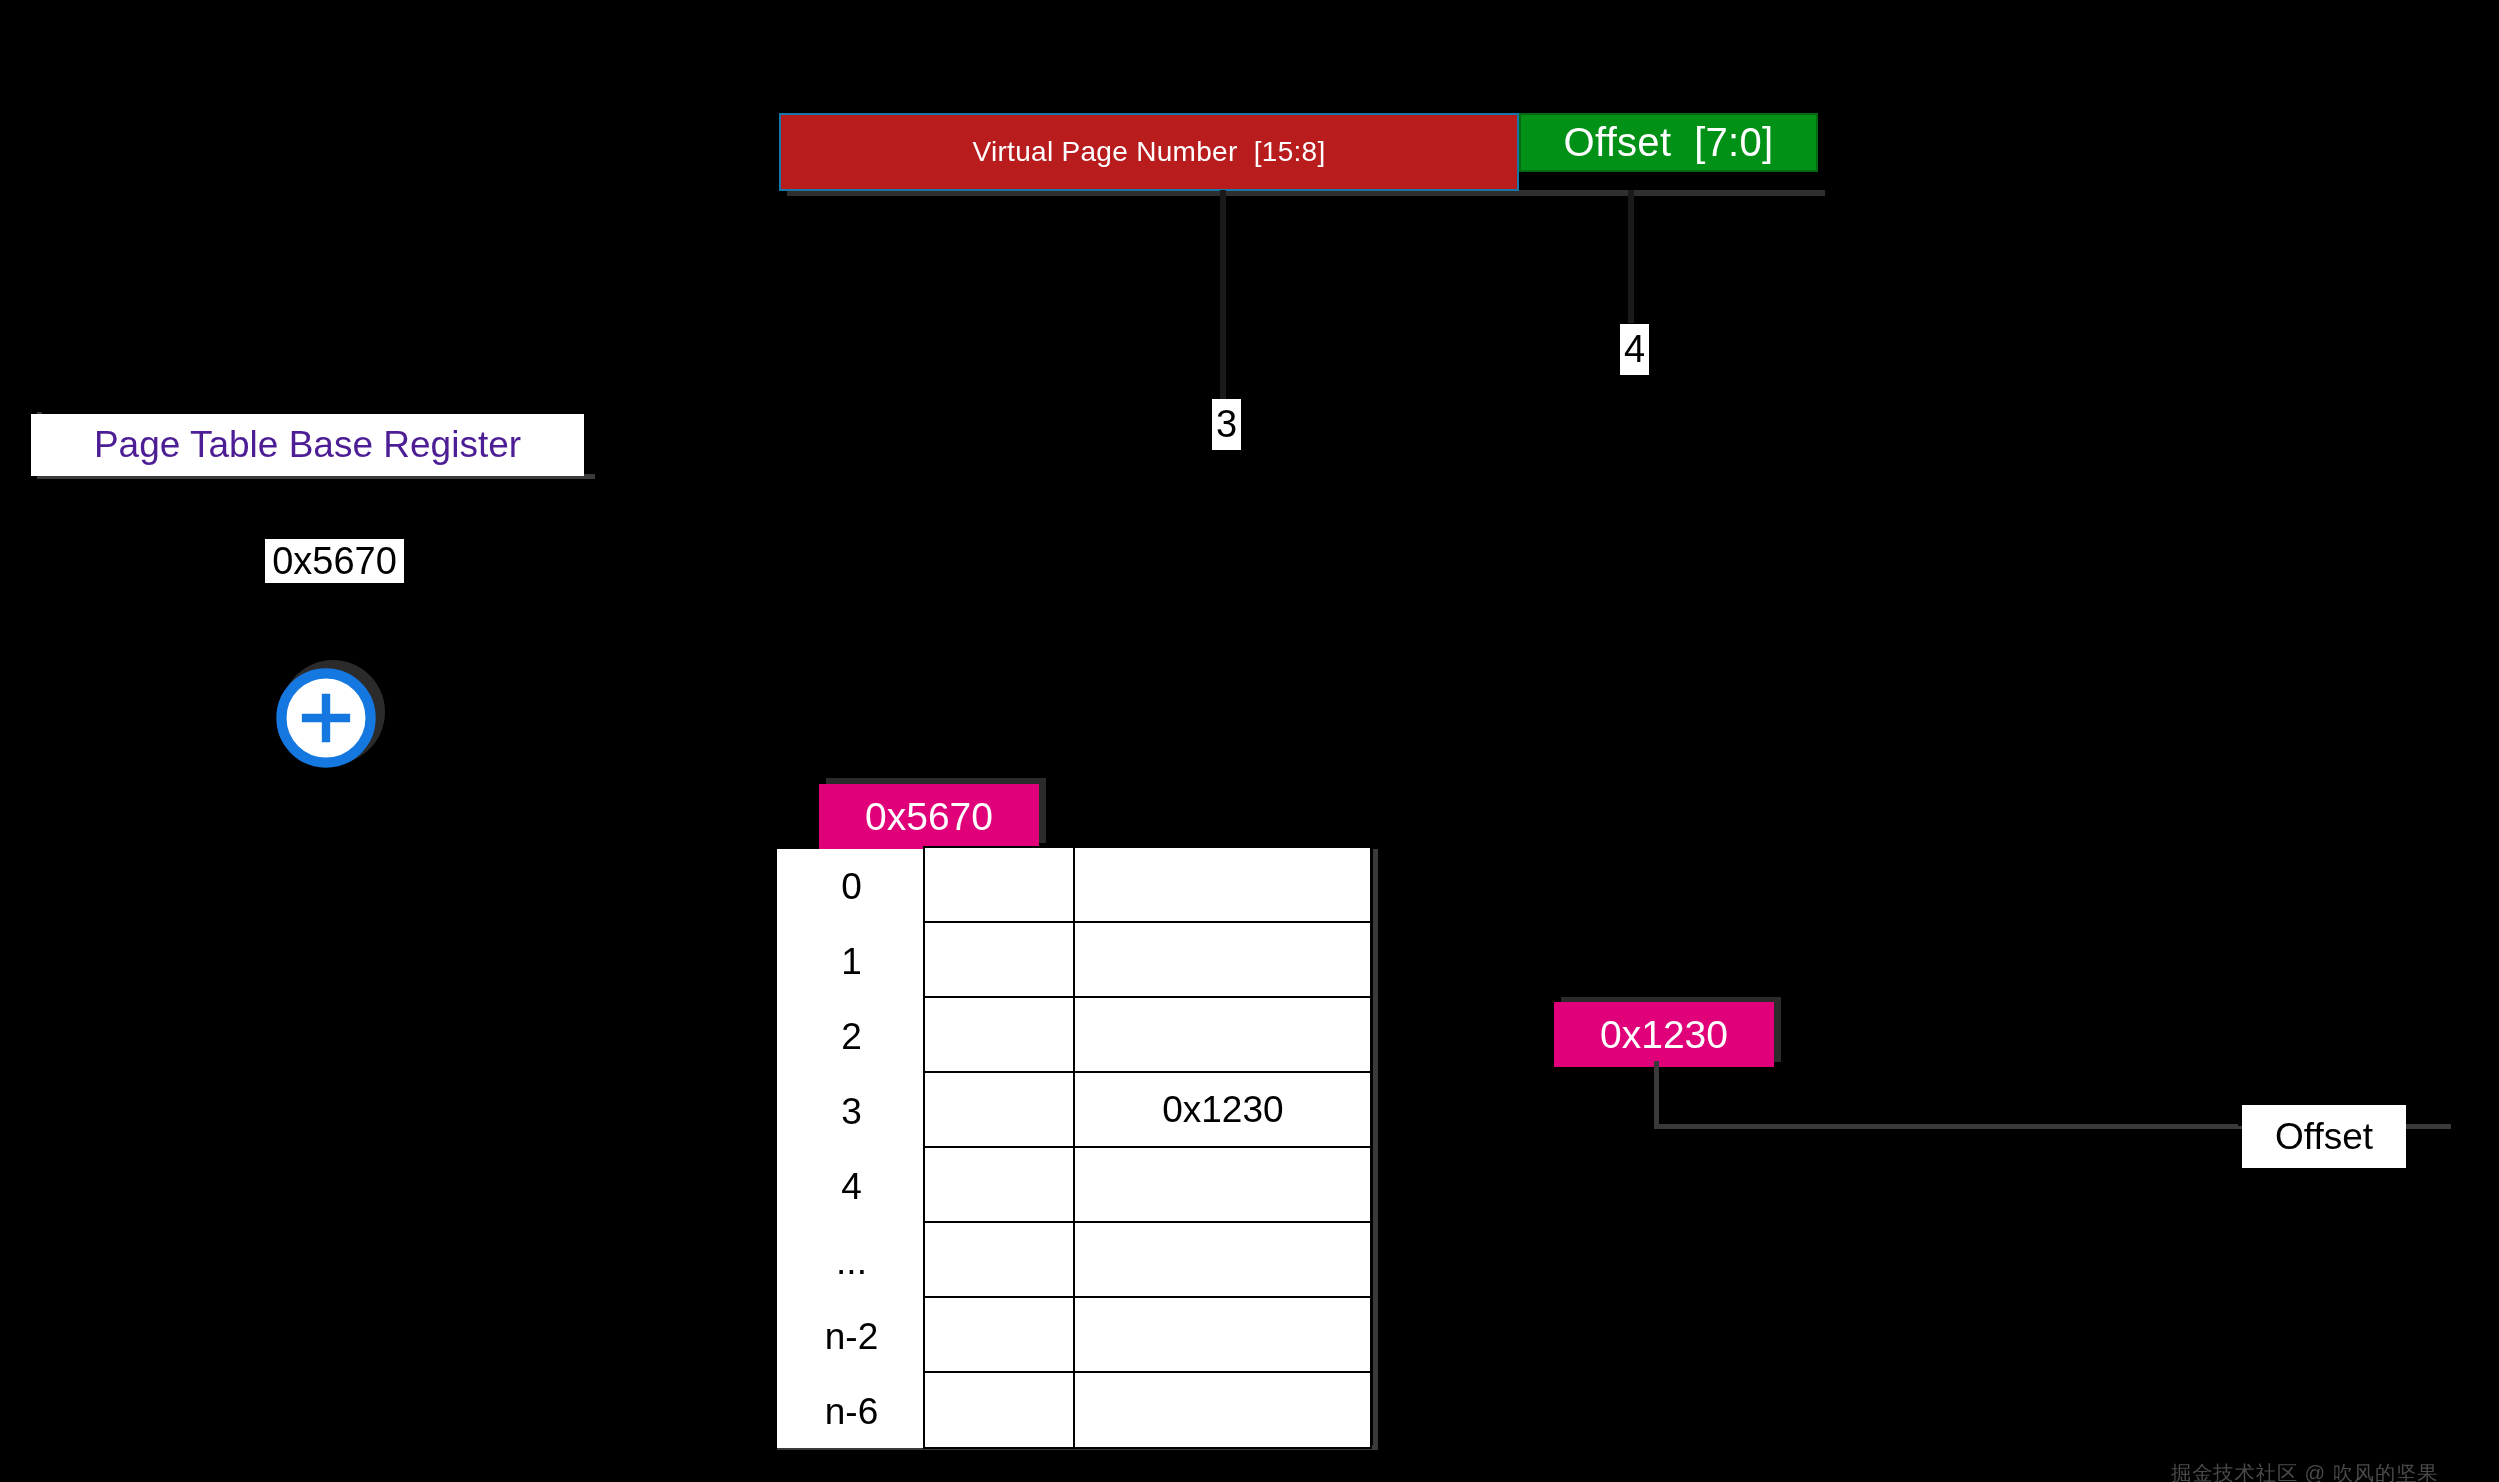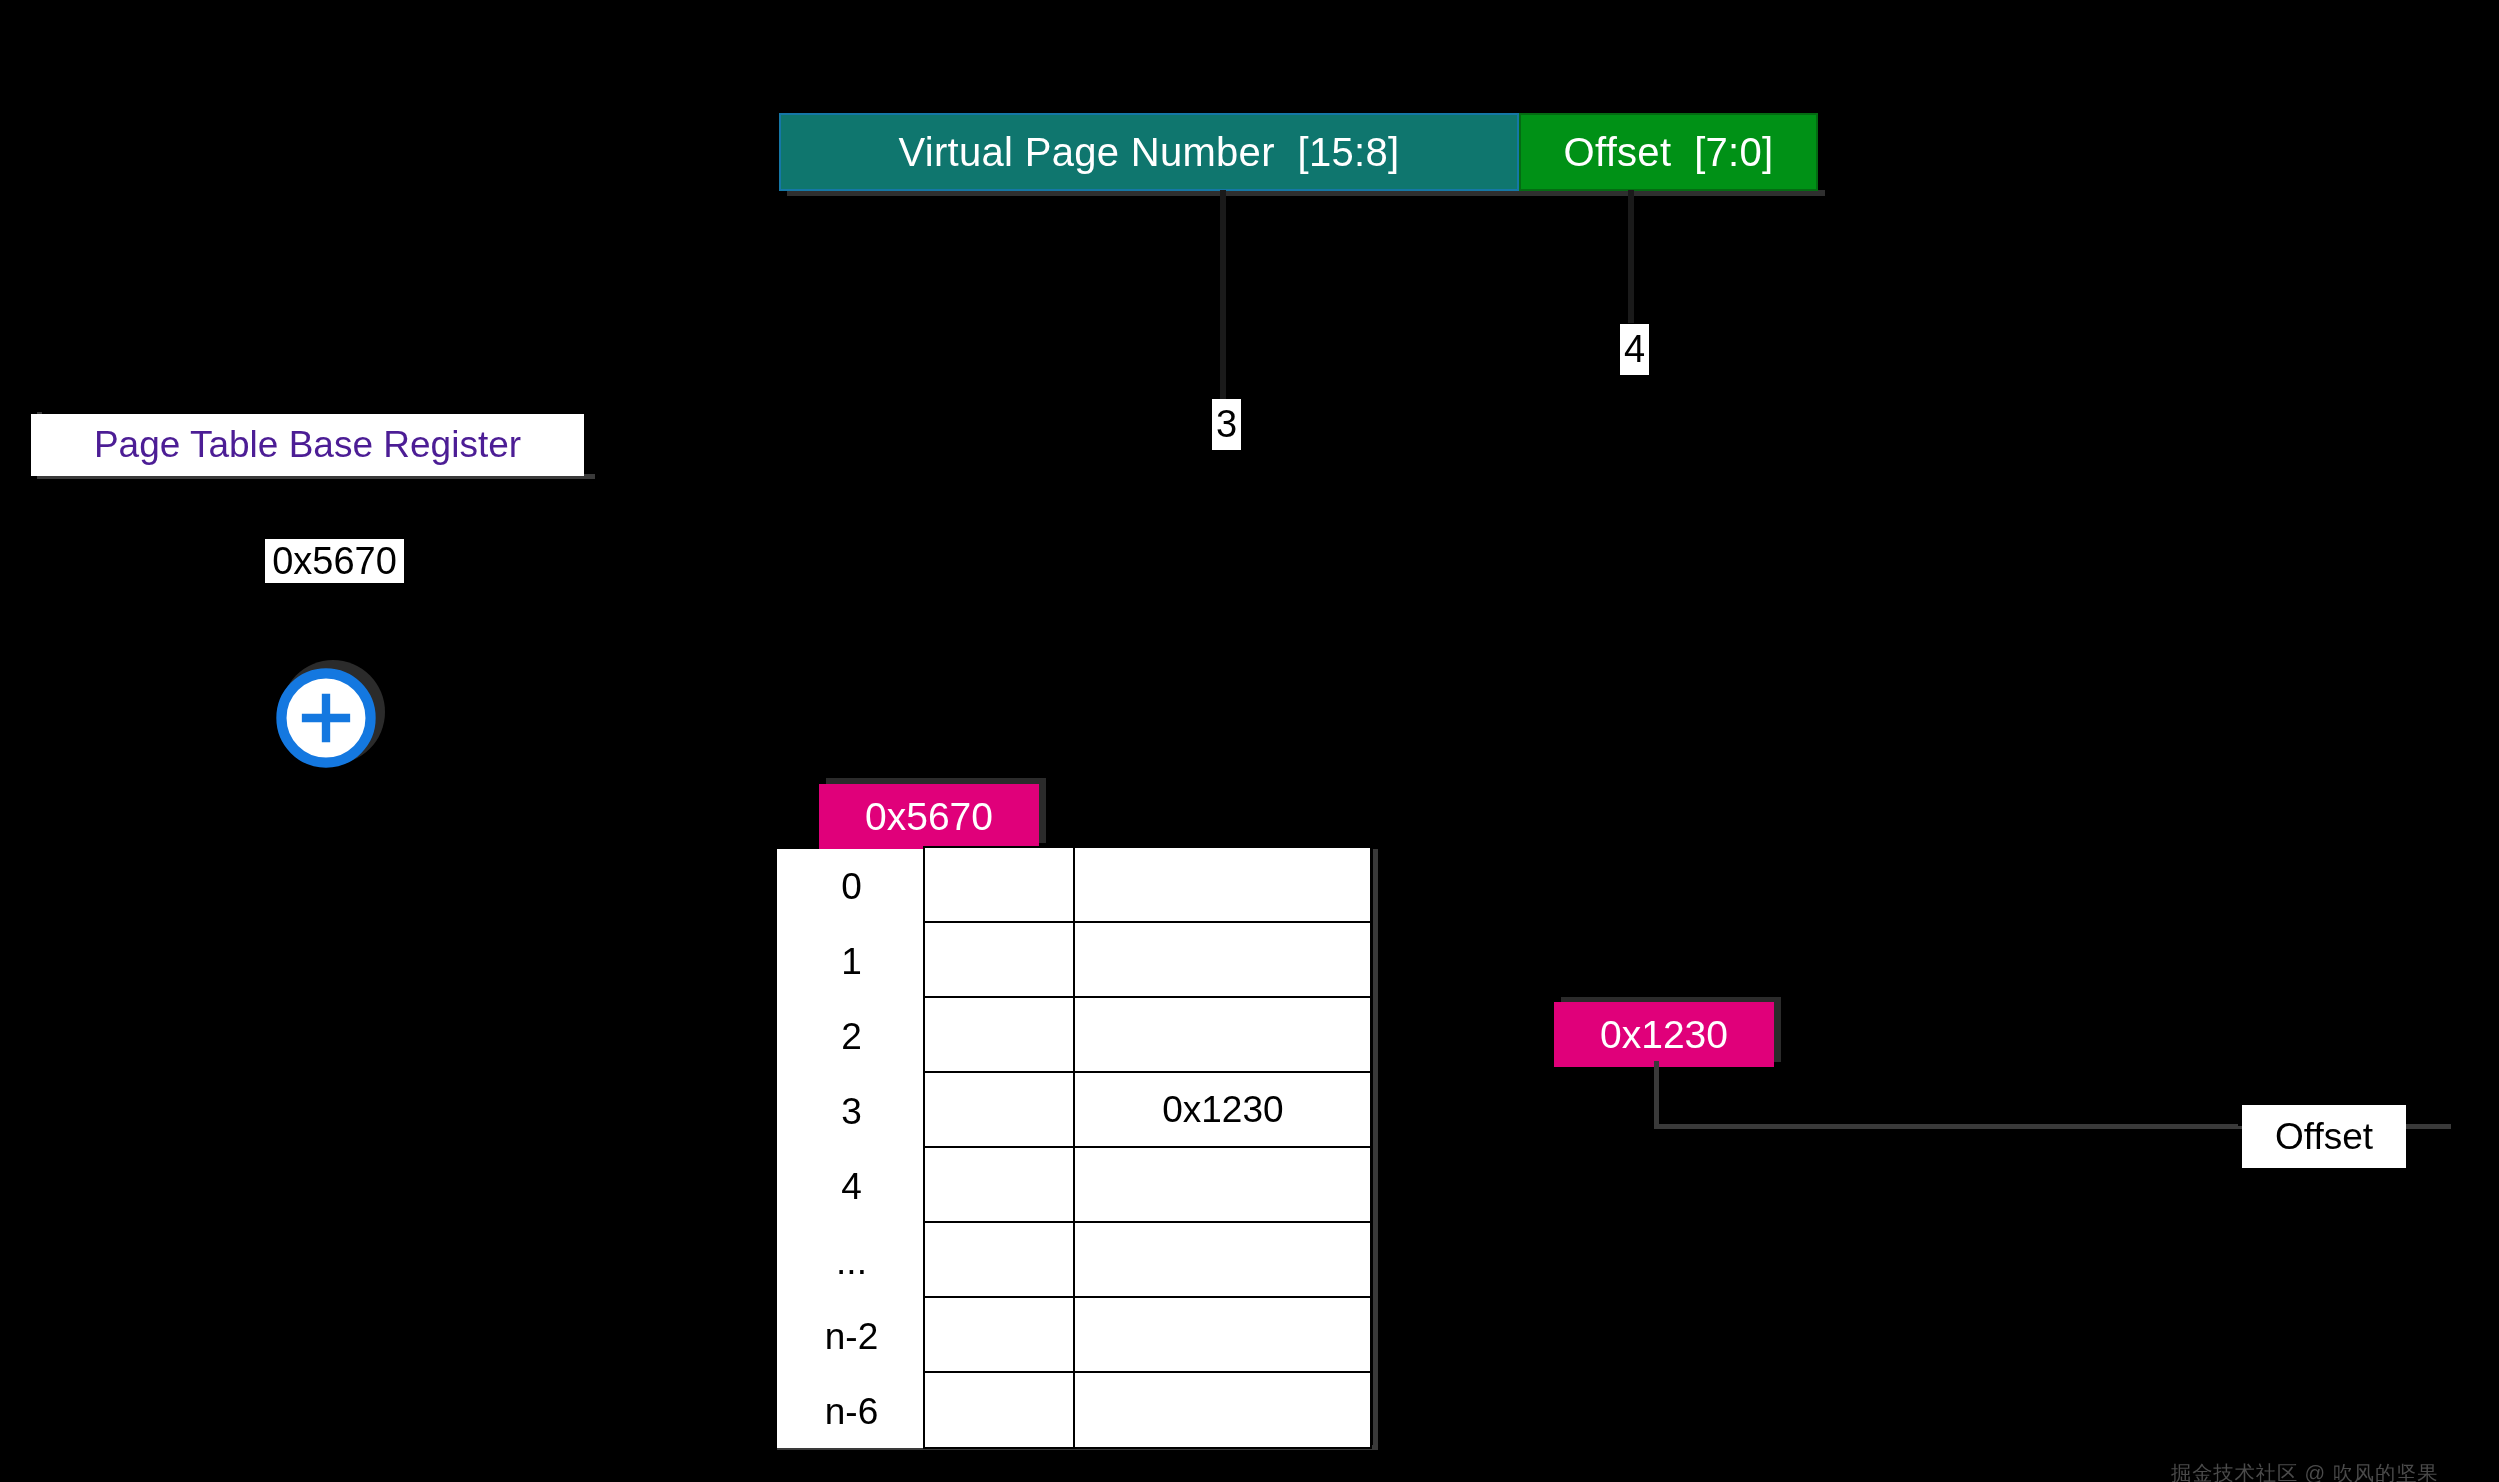--- a/index.html
+++ b/index.html
@@ -27,29 +27,29 @@
     justify-content: center;
     color: #ffffff;
     white-space: pre;
     letter-spacing: 0.3px;
   }
   .va-vpn {
     left: 779px;
     top: 113px;
     width: 740px;
     height: 78px;
-    background: #0f766e;
+    background: #b91c1c;
     border: 2.8px solid #1577a6;
-    font-size: 40px;
+    font-size: 28px;
   }
   .va-offset {
     left: 1519px;
     top: 113px;
     width: 299px;
-    height: 78px;
+    height: 59px;
     background: #009116;
     border: 2.8px solid #046b12;
     font-size: 40px;
   }
   .bar-shadow {
     position: absolute;
     background: #2f2f2f;
   }
 
   

